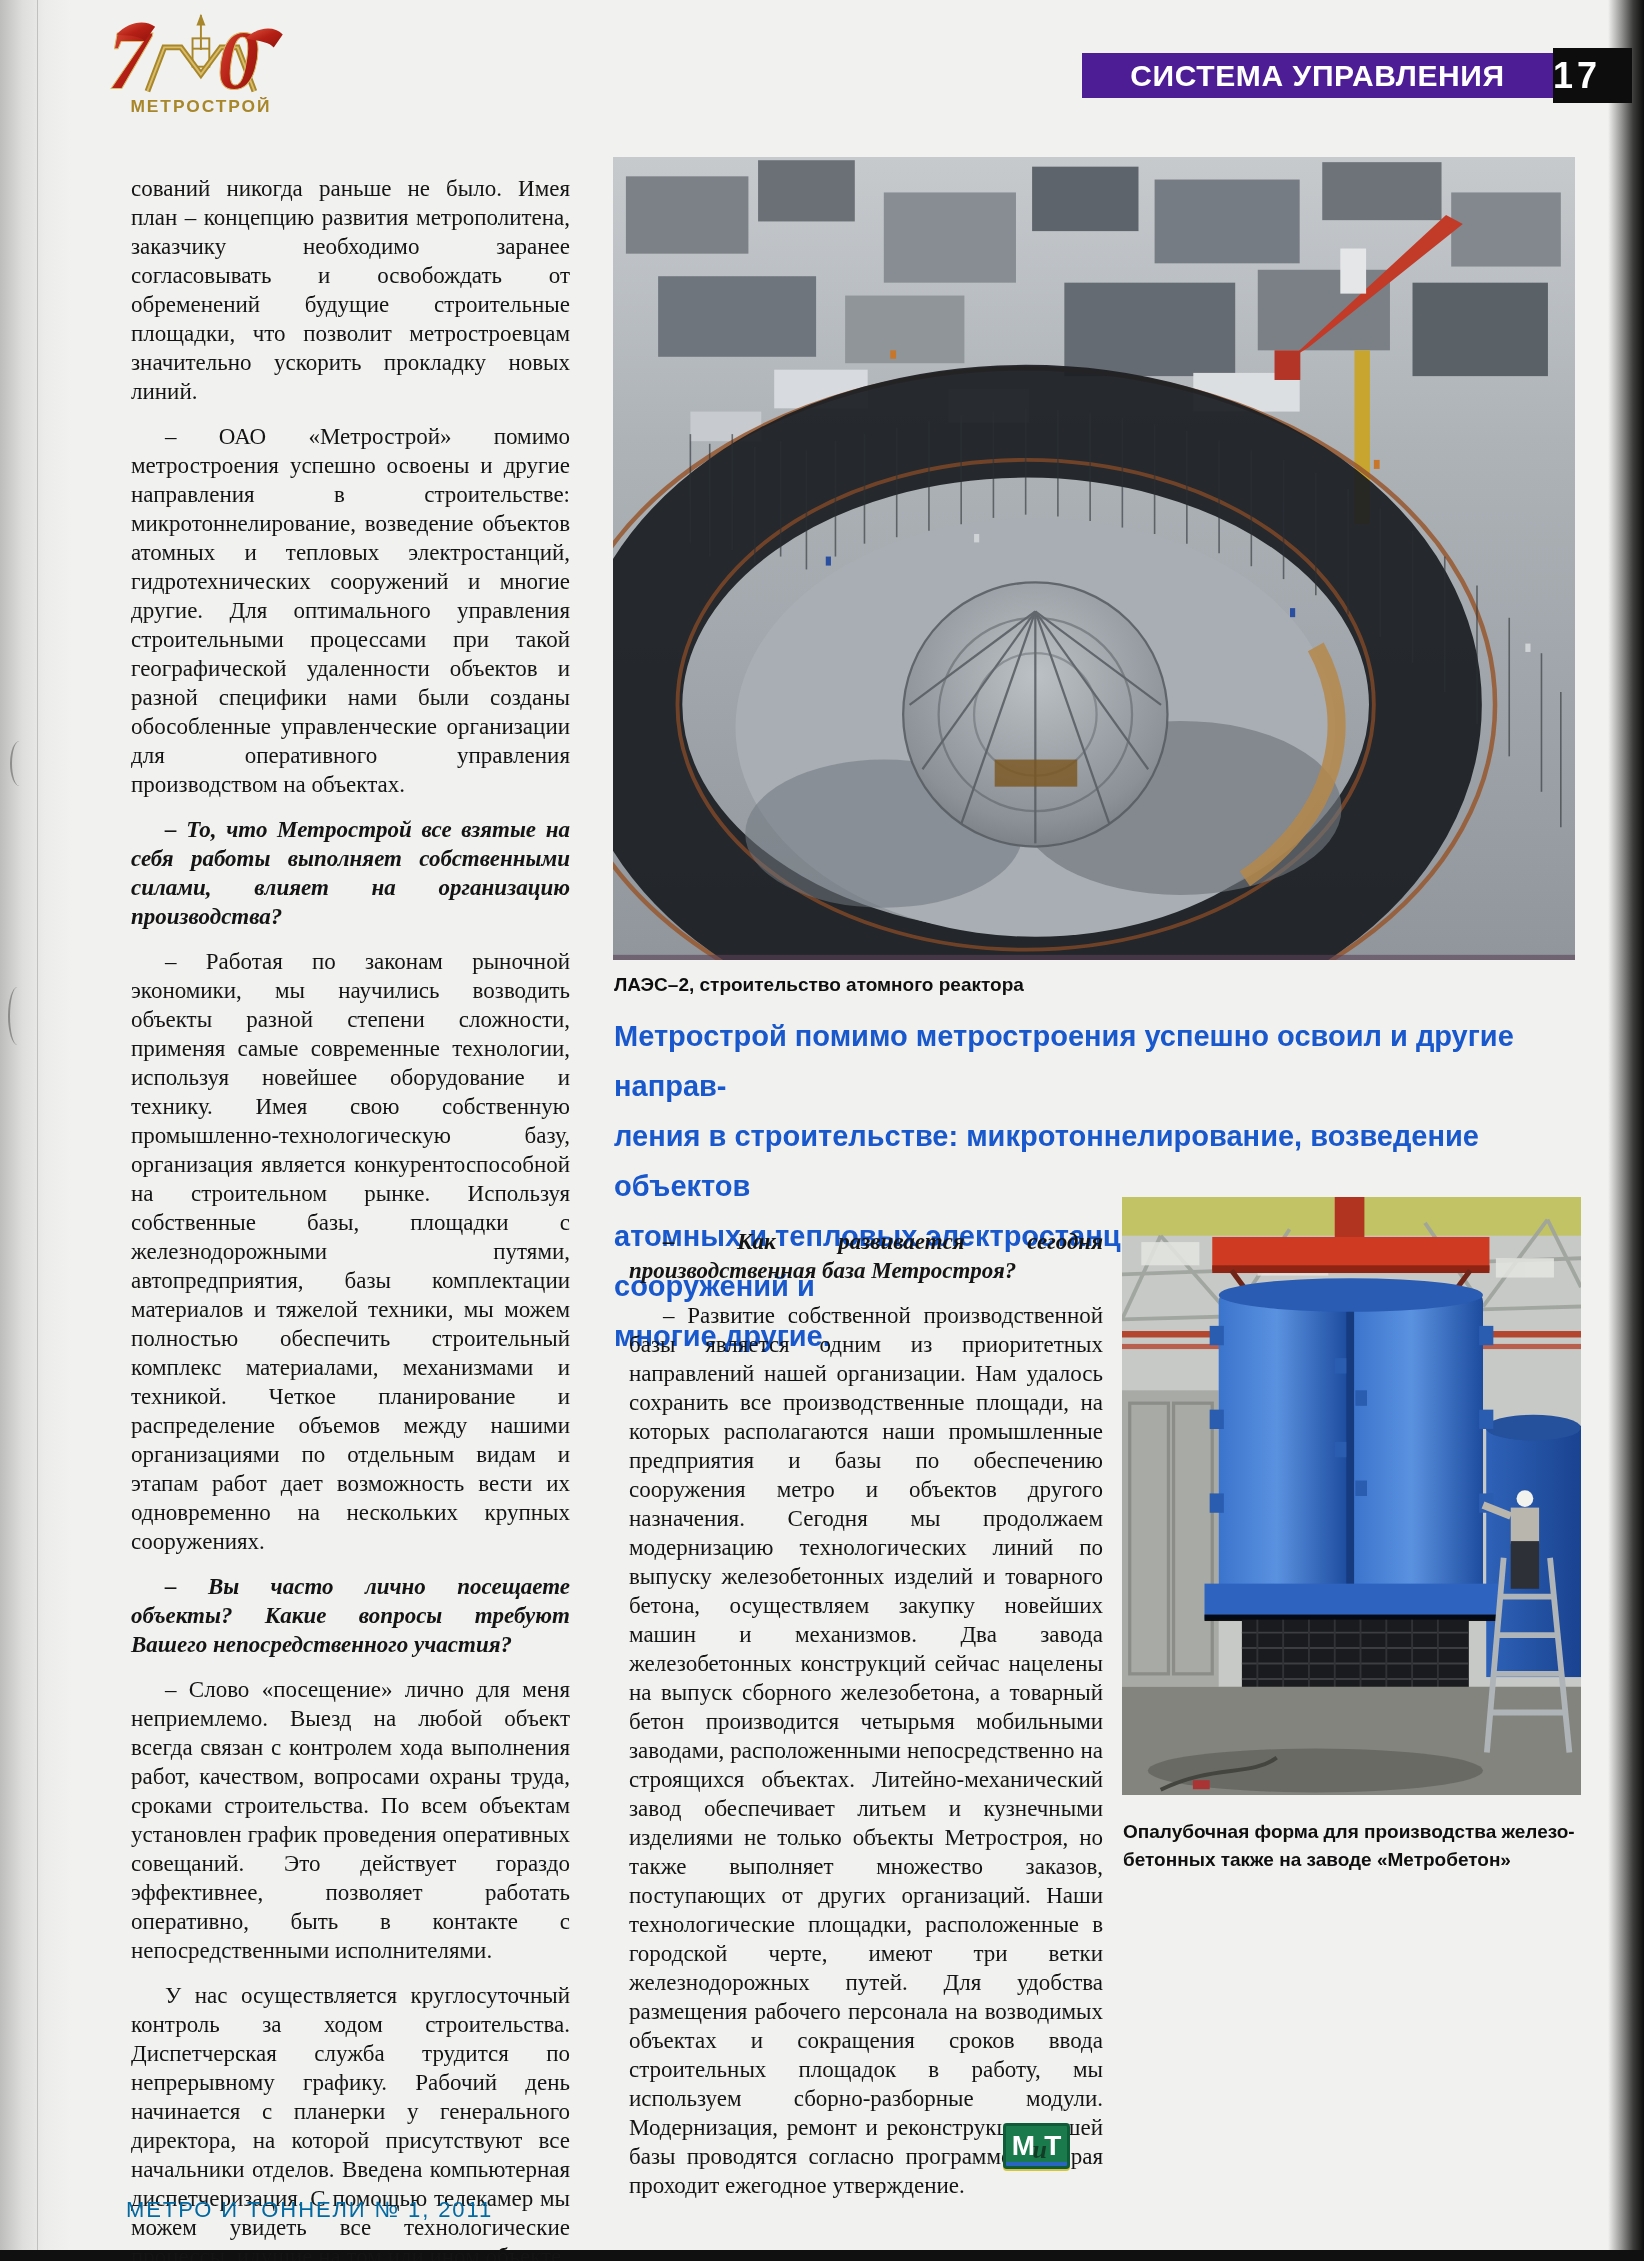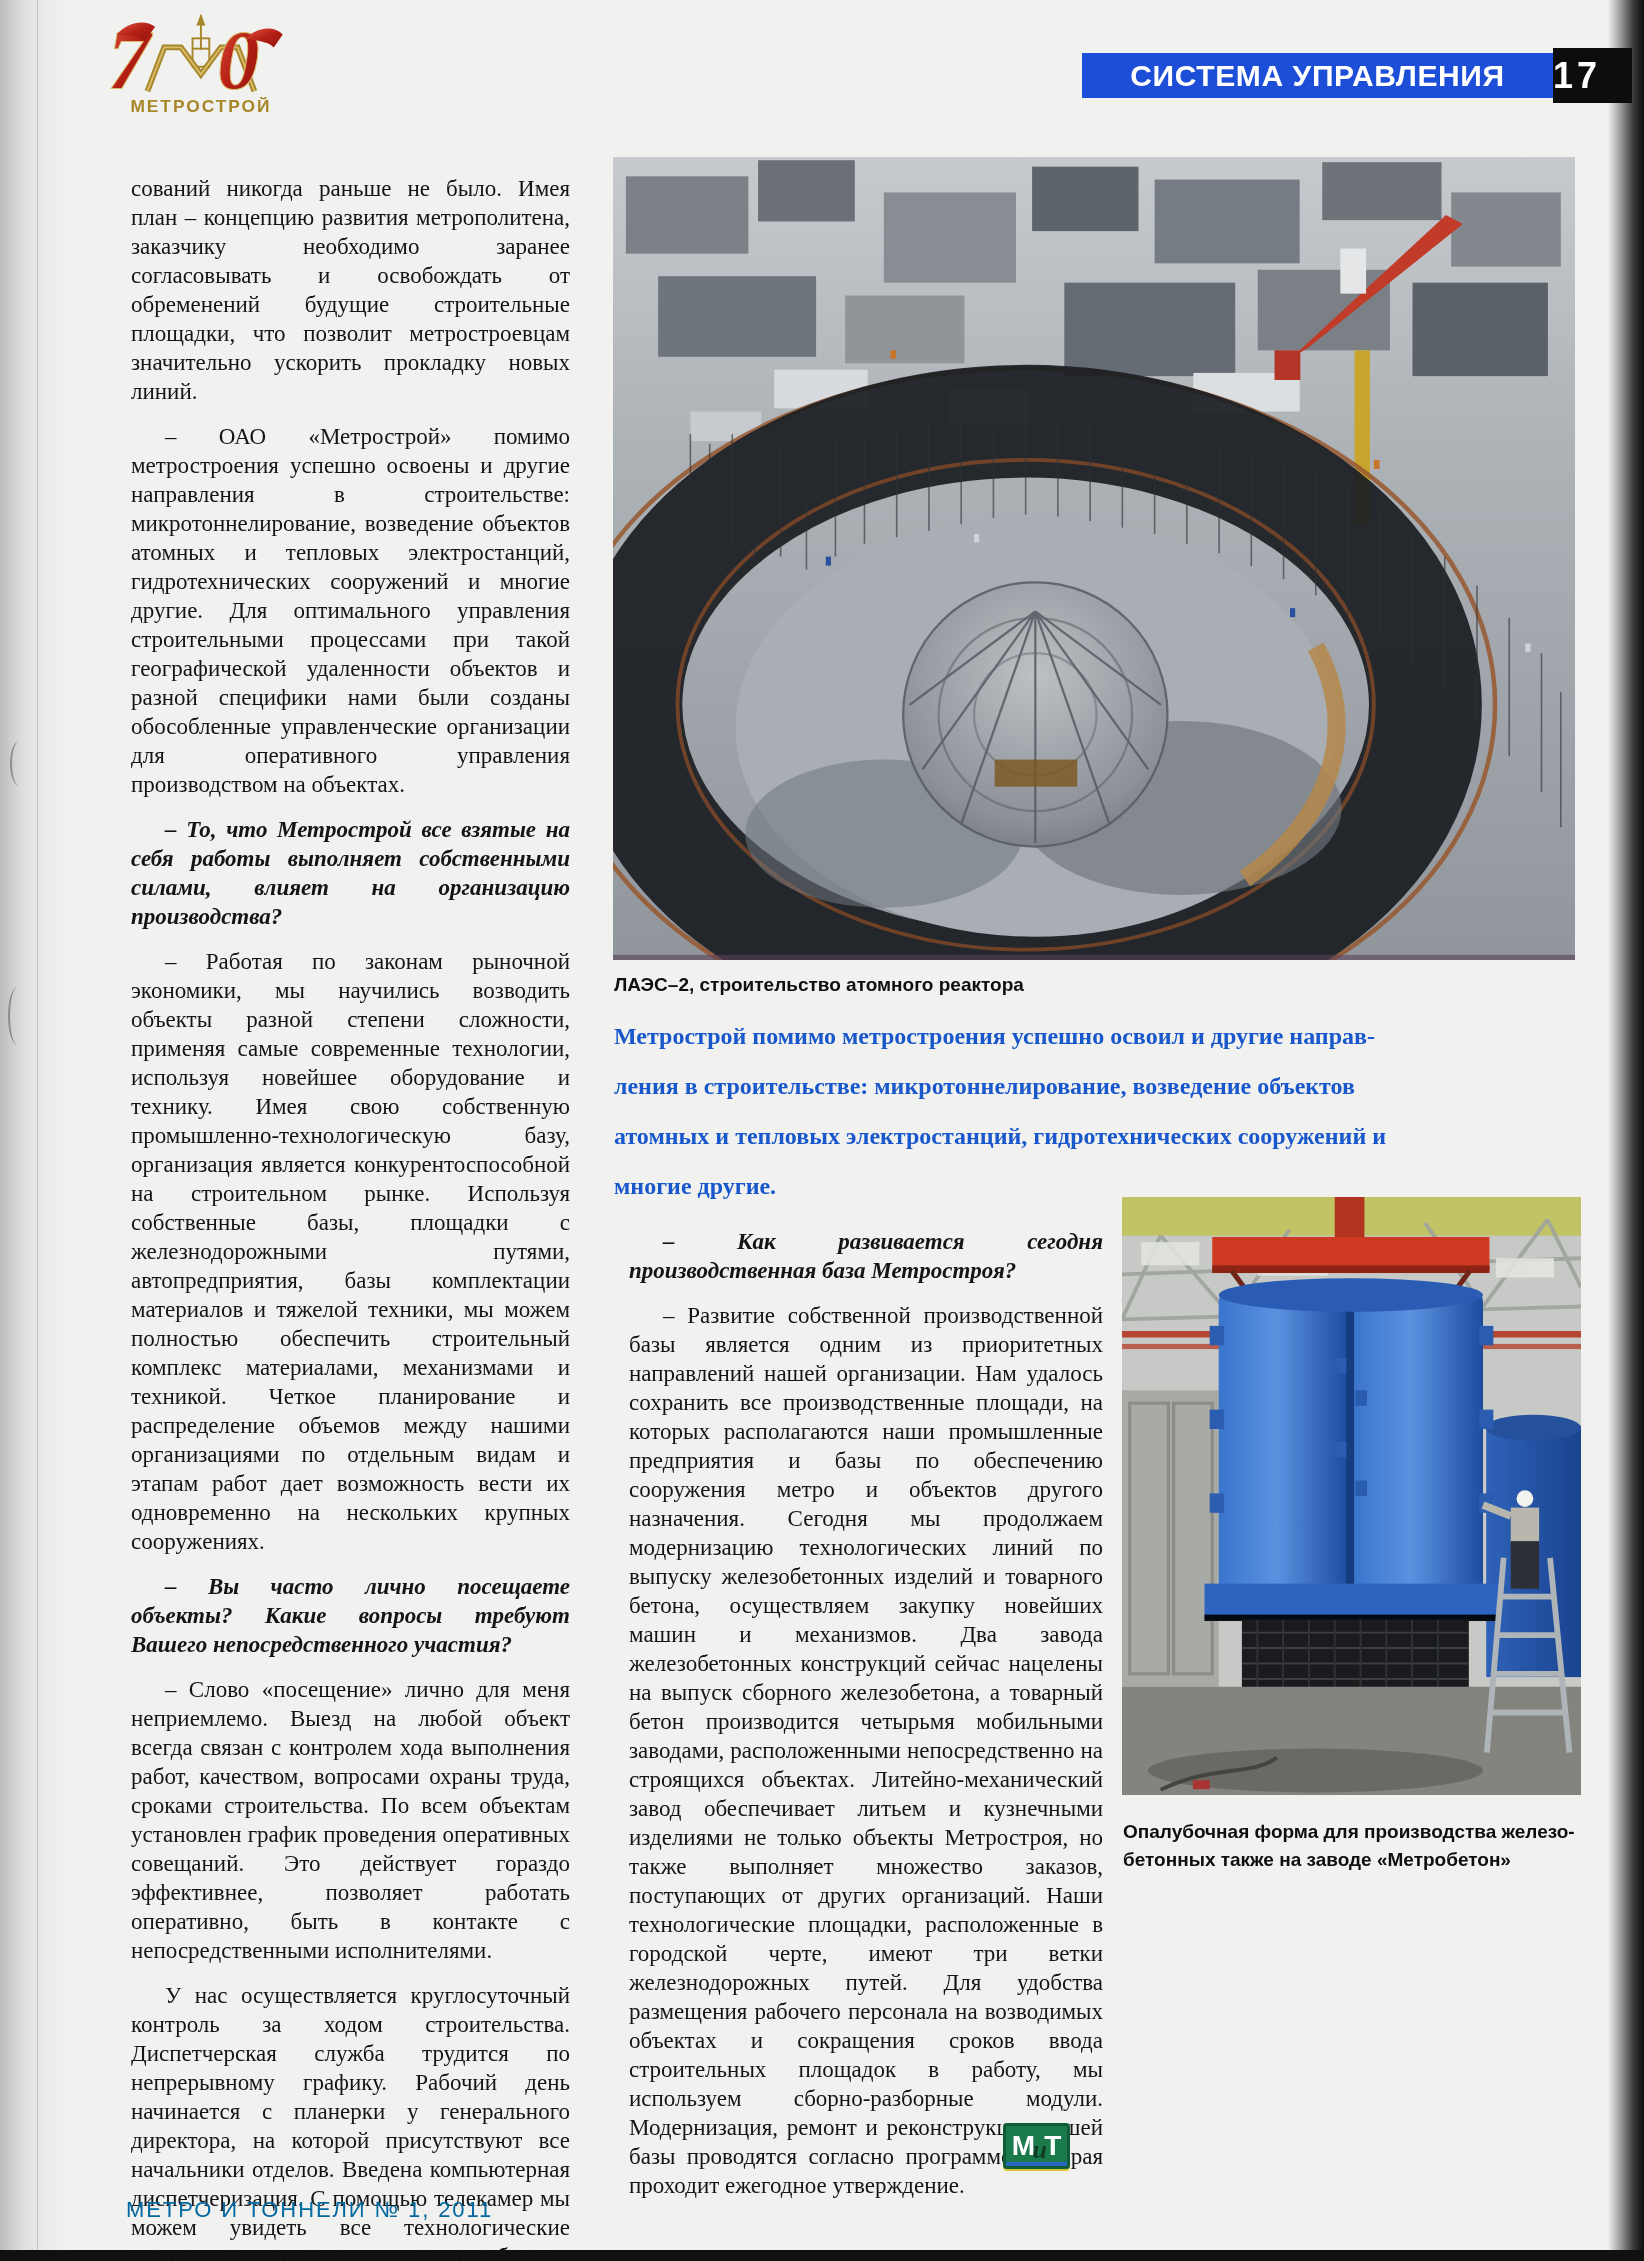--- a/index.html
+++ b/index.html
@@ -8,21 +8,21 @@
   
   .gutter{position:absolute;left:0;top:0;width:71px;height:2261px;
           background:linear-gradient(to right,#bdbdbb 0,#dededc 22.6px,#ececea 45px,rgba(241,241,239,0) 71px);}
   .gutter-line{position:absolute;left:37px;top:0;width:1.3px;height:2261px;background:rgba(120,120,118,.35);}
   .right-edge{position:absolute;right:0;top:0;width:36px;height:2261px;
           background:linear-gradient(to right,rgba(0,0,0,0) 0,#9a9a98 35%,#3c3c3a 70%,#0c0c0c 100%);}
   .bottom-edge{position:absolute;left:0;bottom:0;width:1644px;height:11px;background:#101010;}
   .artifact{position:absolute;width:17px;height:45px;border-left:2.6px solid rgba(90,90,88,.55);
             border-radius:50% 0 0 50%;}
   
-  .header-bar{position:absolute;left:1082px;top:53px;width:471px;height:45px;background:#1d4ed8;
+  .header-bar{position:absolute;left:1082px;top:53px;width:471px;height:45px;background:#4c1d95;
               display:flex;align-items:center;justify-content:center;}
   .header-title{font-family:"Liberation Sans",sans-serif;font-weight:bold;font-size:30px;color:#ffffff;
                 letter-spacing:0.6px;white-space:nowrap;}
   .pagenum-box{position:absolute;left:1553px;top:48px;width:79px;height:55px;background:#0d0d0d;
                display:flex;align-items:center;}
   .pagenum{font-family:"Liberation Sans",sans-serif;font-weight:bold;font-size:36px;color:#ffffff;letter-spacing:3.9px;}
   
   .col{position:absolute;text-align:justify;font-size:23px;line-height:29px;}
   .col p{margin:16px;text-indent:34px;}
   .col p.first{text-indent:0;}
@@ -34,21 +34,21 @@
   #photo-reactor{left:613px;top:157px;width:962px;height:803px;}
   #photo-formwork{left:1122px;top:1197px;width:459px;height:598px;}
   .photo svg{display:block;width:100%;height:100%;}
   
   .caption{position:absolute;font-family:"Liberation Sans",sans-serif;font-weight:bold;font-size:19px;
            line-height:28px;color:#0e0e0e;}
   #caption-reactor{left:614px;top:971px;width:903px;}
   #caption-formwork{left:1123px;top:1818px;width:464px;}
   
   #pullquote{position:absolute;left:614px;top:1011px;width:974px;
-             font-family:Liberation Serif, serif;font-weight:bold;font-size:24px;line-height:50px;
+             font-family:Liberation Sans, sans-serif;font-weight:bold;font-size:29px;line-height:50px;
              color:#1857cc;}
   
   #logo{position:absolute;left:83px;top:10.3px;width:232px;height:110px;}
   
   #endmark{position:absolute;left:1003px;top:2123px;width:67px;height:46px;background:#1a7a4b;
            border:3.2px solid #0f5c38;border-radius:3.9px;box-sizing:border-box;
            display:flex;align-items:center;justify-content:center;
            font-family:"Liberation Sans",sans-serif;font-weight:bold;
            box-shadow:inset 0 -3.9px 0 #2a66c0, 0 1.9px 0 #d8c43a;}
   #endmark .m,#endmark .t{color:#ffffff;font-size:28px;}

